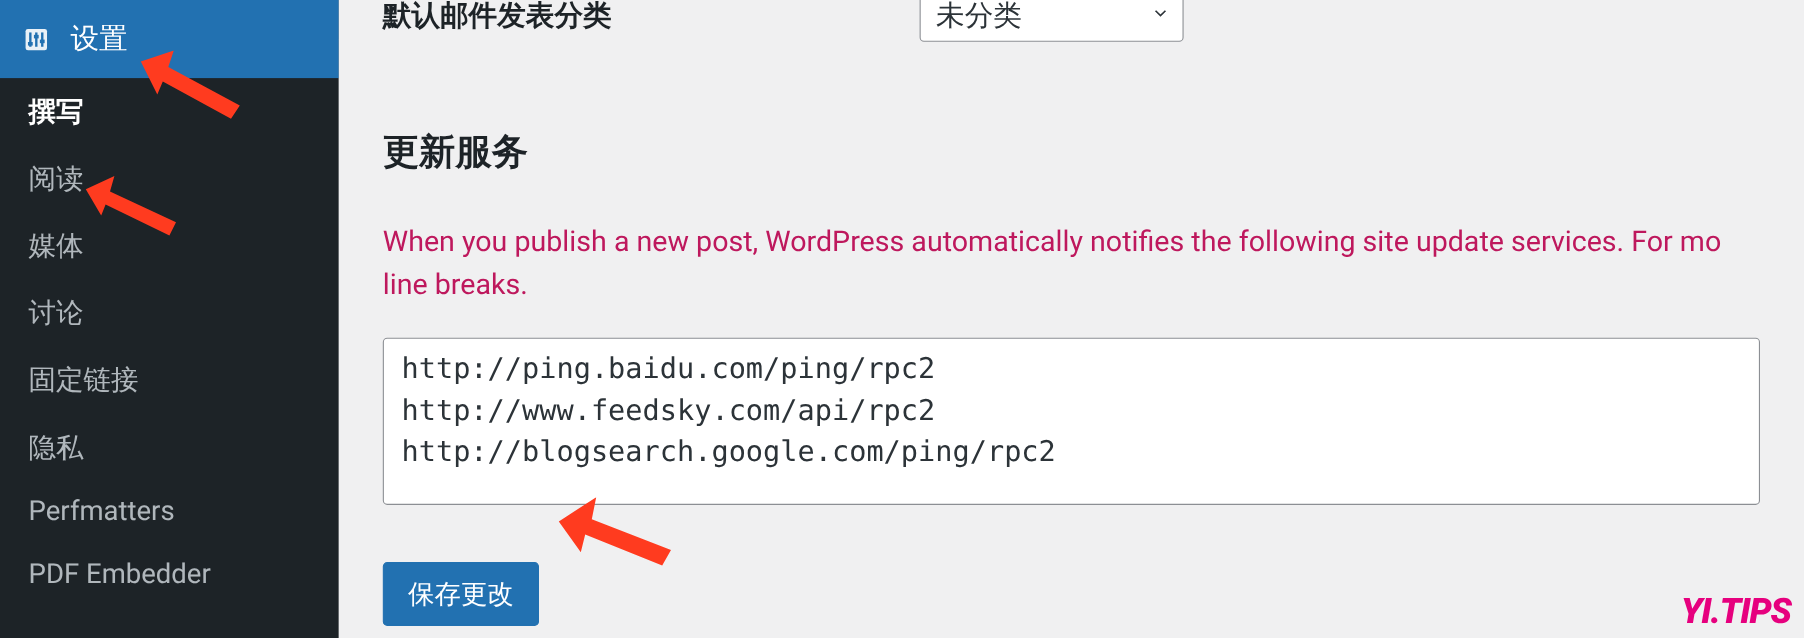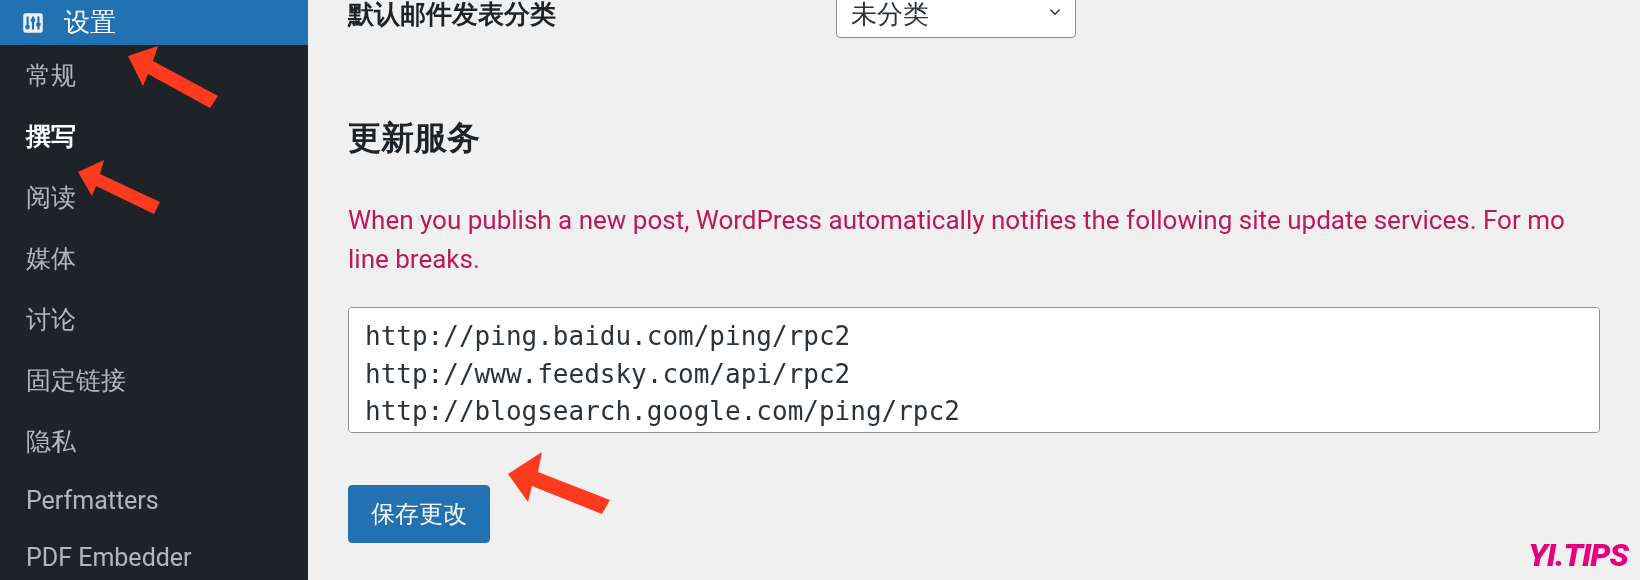--- a/index.html
+++ b/index.html
@@ -15,21 +15,21 @@
       position: absolute;
       left: 0;
       top: 0;
       width: 308px;
       height: 580px;
       background: #1d2327;
     }
     .sidebar-header {
       background: #2271b1;
       color: #fff;
-      padding: 5px 20px;
+      padding: 18px 20px;
       font-size: 26px;
       font-weight: 400;
       display: flex;
       align-items: center;
       position: relative;
     }
     .sidebar-header .icon {
       margin-right: 18px;
       display: inline-flex;
     }
@@ -102,21 +102,21 @@
     }
     p.description {
       font-size: 26px;
       color: #be185d;
       margin-top: 40px;
       line-height: 1.5;
     }
     textarea.ping-list {
       margin-top: 28px;
       width: 100%;
-      height: 126px;
+      height: 152px;
       border: 1px solid #8c8f94;
       border-radius: 4px;
       background: #fff;
       font-family: Menlo, Consolas, monaco, monospace;
       font-size: 26px;
       padding: 10px 16px;
       line-height: 1.45;
       color: #2c3338;
       resize: none;
     }
@@ -156,21 +156,20 @@
         <rect x="6" y="6" width="2" height="12" fill="#2271b1"></rect>
         <rect x="11" y="6" width="2" height="12" fill="#2271b1"></rect>
         <rect x="16" y="6" width="2" height="12" fill="#2271b1"></rect>
         <rect x="5" y="14" width="4" height="3" fill="#2271b1"></rect>
         <rect x="10" y="8" width="4" height="3" fill="#2271b1"></rect>
         <rect x="15" y="12" width="4" height="3" fill="#2271b1"></rect>
       </svg>
     </span>
     <span>设置</span>
   </div>
-  <div class="sidebar-item"><span>常规</span></div>
   <div class="sidebar-item active"><span>撰写</span></div>
   <div class="sidebar-item"><span>阅读</span></div>
   <div class="sidebar-item"><span>媒体</span></div>
   <div class="sidebar-item"><span>讨论</span></div>
   <div class="sidebar-item"><span>固定链接</span></div>
   <div class="sidebar-item"><span>隐私</span></div>
   <div class="sidebar-item"><span>Perfmatters</span></div>
   <div class="sidebar-item"><span>PDF Embedder</span></div>
 </div>
 

